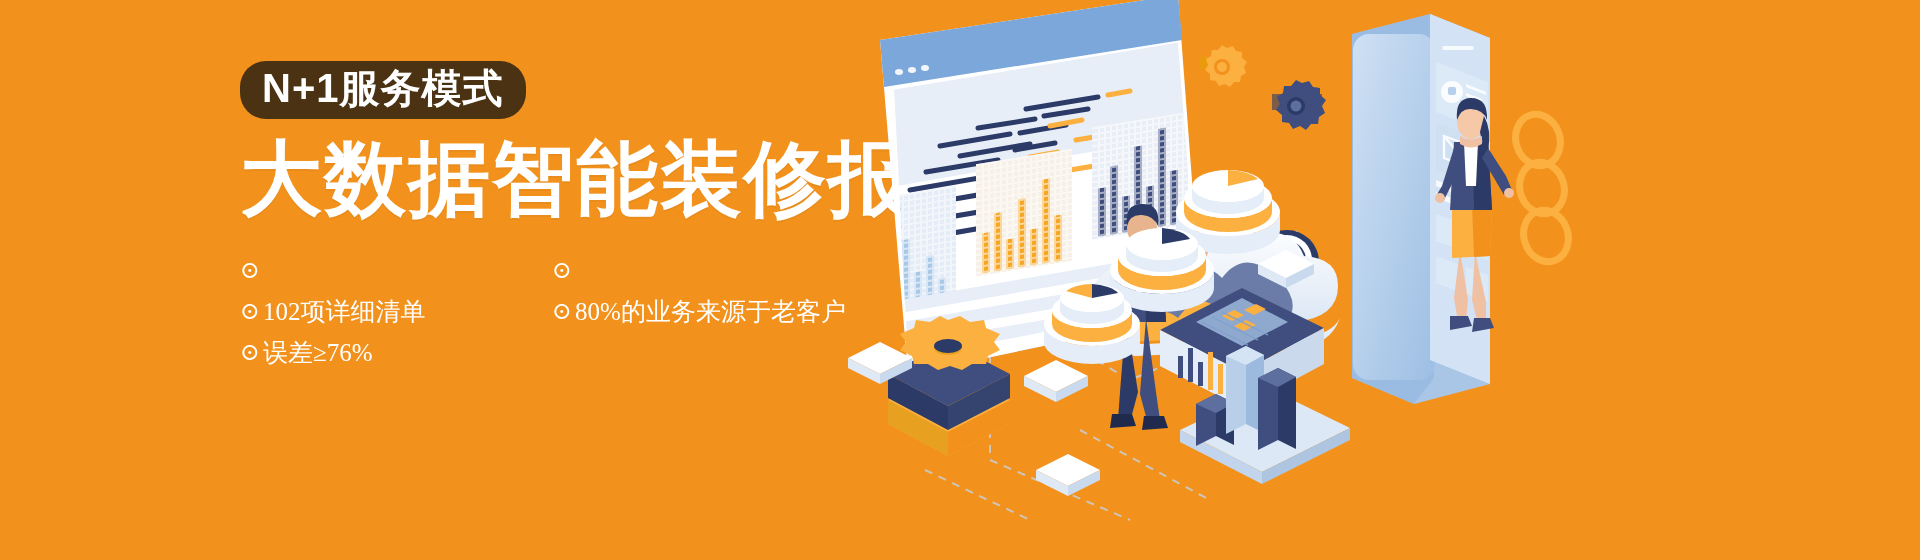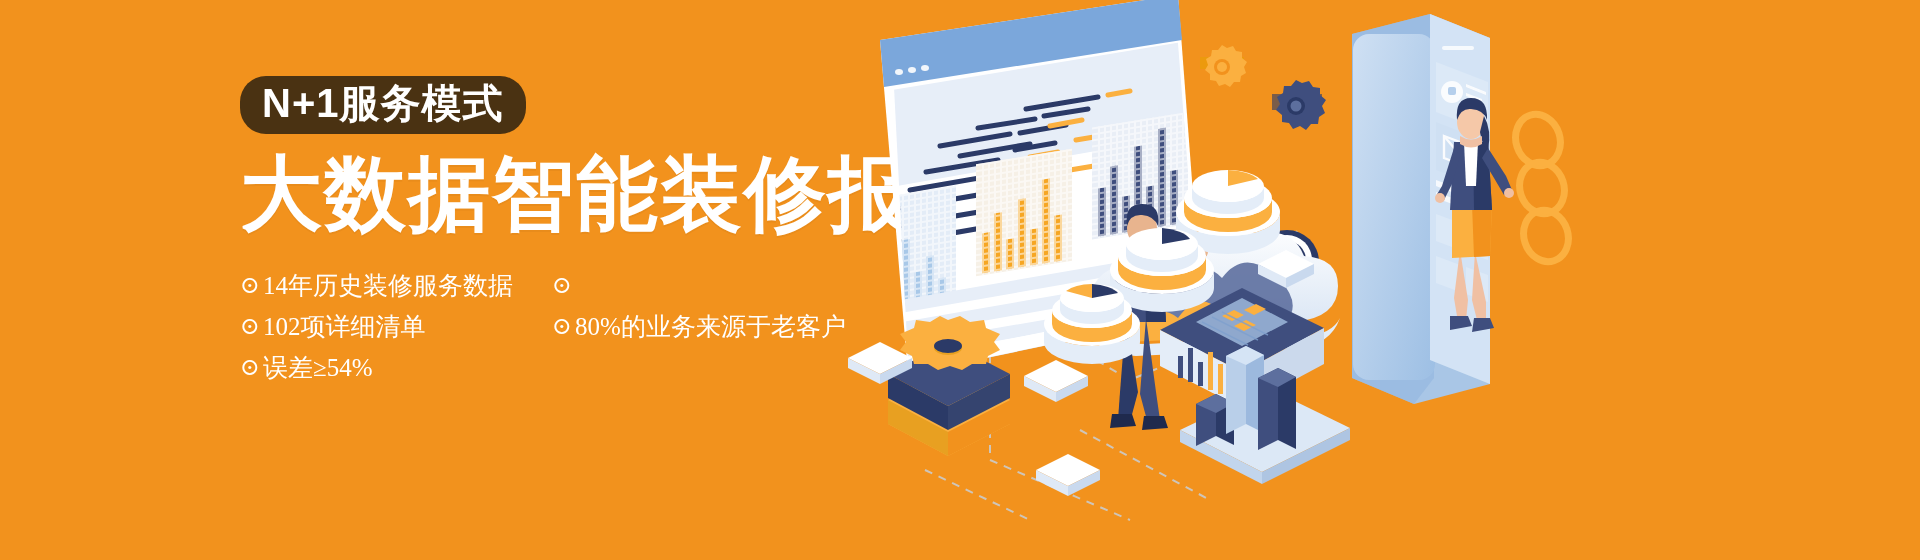--- a/index.html
+++ b/index.html
@@ -9,21 +9,21 @@
     background:#f2921d;
   }
   .banner{
     position:relative;width:1920px;height:560px;
     background:#f2921d;
     overflow:hidden;
   }
 
   
   .copy{
-    position:absolute;left:240px;top:76px;width:760px;
+    position:absolute;left:240px;top:61px;width:760px;
   }
   .badge{
     display:inline-block;
     background:#4a3212;
     color:#ffffff;
     font-size:40px;
     font-weight:bold;
     letter-spacing:1px;
     padding:5px 22px 9px 22px;
     border-radius:26px;
@@ -79,29 +79,28 @@
 
     <div class="badge">N+1服务模式</div>
 
     <div class="headline">大数据智能装修报价</div>
 
     <div class="bullets">
 
       <div class="bcol left">
         <div class="bullet">
           <span class="mk">⊙</span>
-          <span>14年历史装修服务数据</span>
         </div>
         <div class="bullet">
           <span class="mk">⊙</span>
           <span>102项详细清单</span>
         </div>
         <div class="bullet">
           <span class="mk">⊙</span>
-          <span>误差≥54%</span>
+          <span>误差≥76%</span>
         </div>
       </div>
 
       <div class="bcol right">
         <div class="bullet">
           <span class="mk">⊙</span>
         </div>
         <div class="bullet">
           <span class="mk">⊙</span>
           <span>80%的业务来源于老客户</span>

